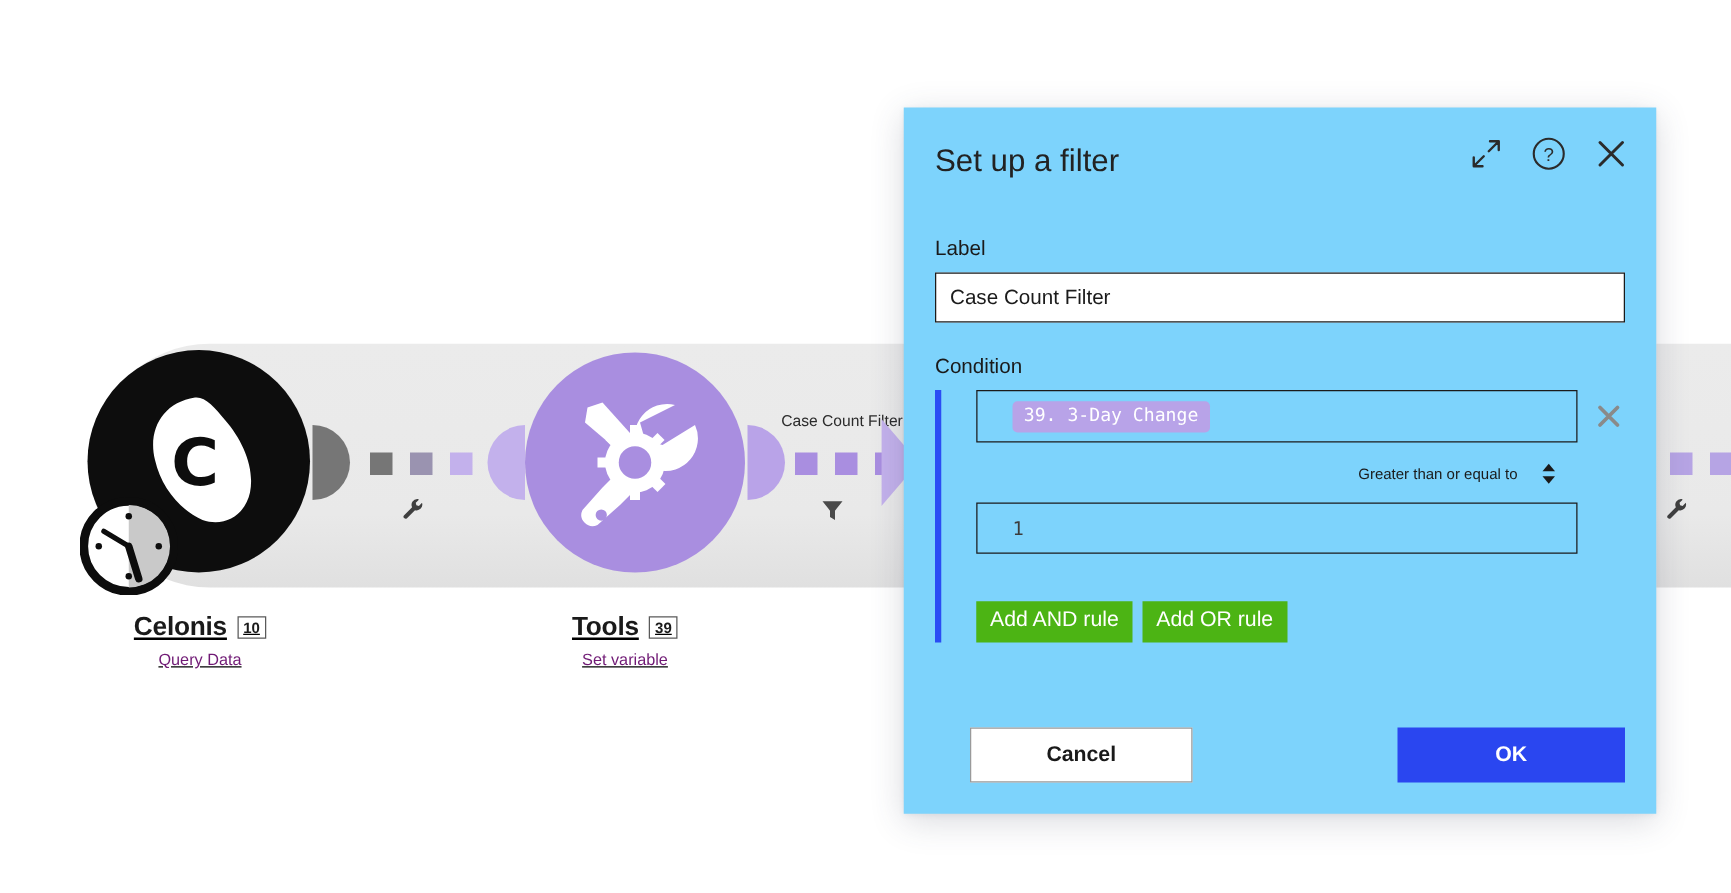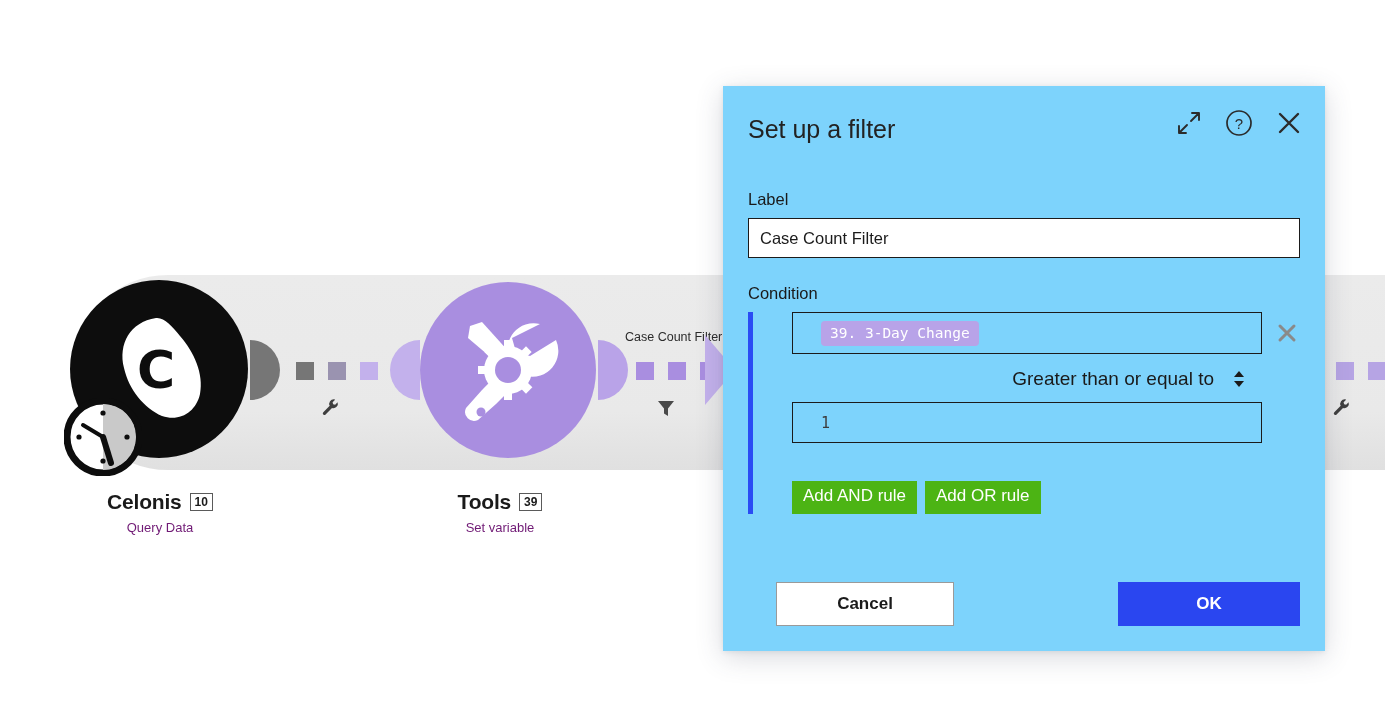--- a/index.html
+++ b/index.html
@@ -160,20 +160,21 @@
     height: 70px;
     background: #c3b1ec;
     clip-path: polygon(0 0, 100% 50%, 0 100%);
   }
 
   
   .node-caption {
     position: absolute;
     text-align: center;
     width: 300px;
+    text-decoration: underline;
   }
   .node-caption .title-row {
     display: flex;
     align-items: center;
     justify-content: center;
     gap: 8px;
   }
   .node-caption .node-title {
     font-size: 21px;
     font-weight: bold;
@@ -258,21 +259,21 @@
     border-radius: 0;
     outline: none;
   }
   #condition-label {
     margin-top: 26px;
   }
 
   
   #condition-group {
     display: flex;
-    gap: 16px;
+    gap: 5px;
     margin-top: 5px;
   }
   #blue-rail {
     width: 5px;
     background: #2a4cf4;
     flex: 0 0 5px;
     margin-right: 23px;
   }
   #condition-inner {
     flex: 1 1 auto;
@@ -315,21 +316,21 @@
   #operator-row {
     display: flex;
     align-items: center;
     justify-content: flex-end;
     gap: 18px;
     padding-right: 54px;
     margin-top: 8px;
     height: 34px;
   }
   #operator-value {
-    font-size: 19px;
+    font-size: 12px;
     color: #1a1a1a;
   }
   #operator-caret {
     color: #1a1a1a;
     display: flex;
     align-items: center;
   }
 
   #value-field {
     width: calc(100% - 38px);

